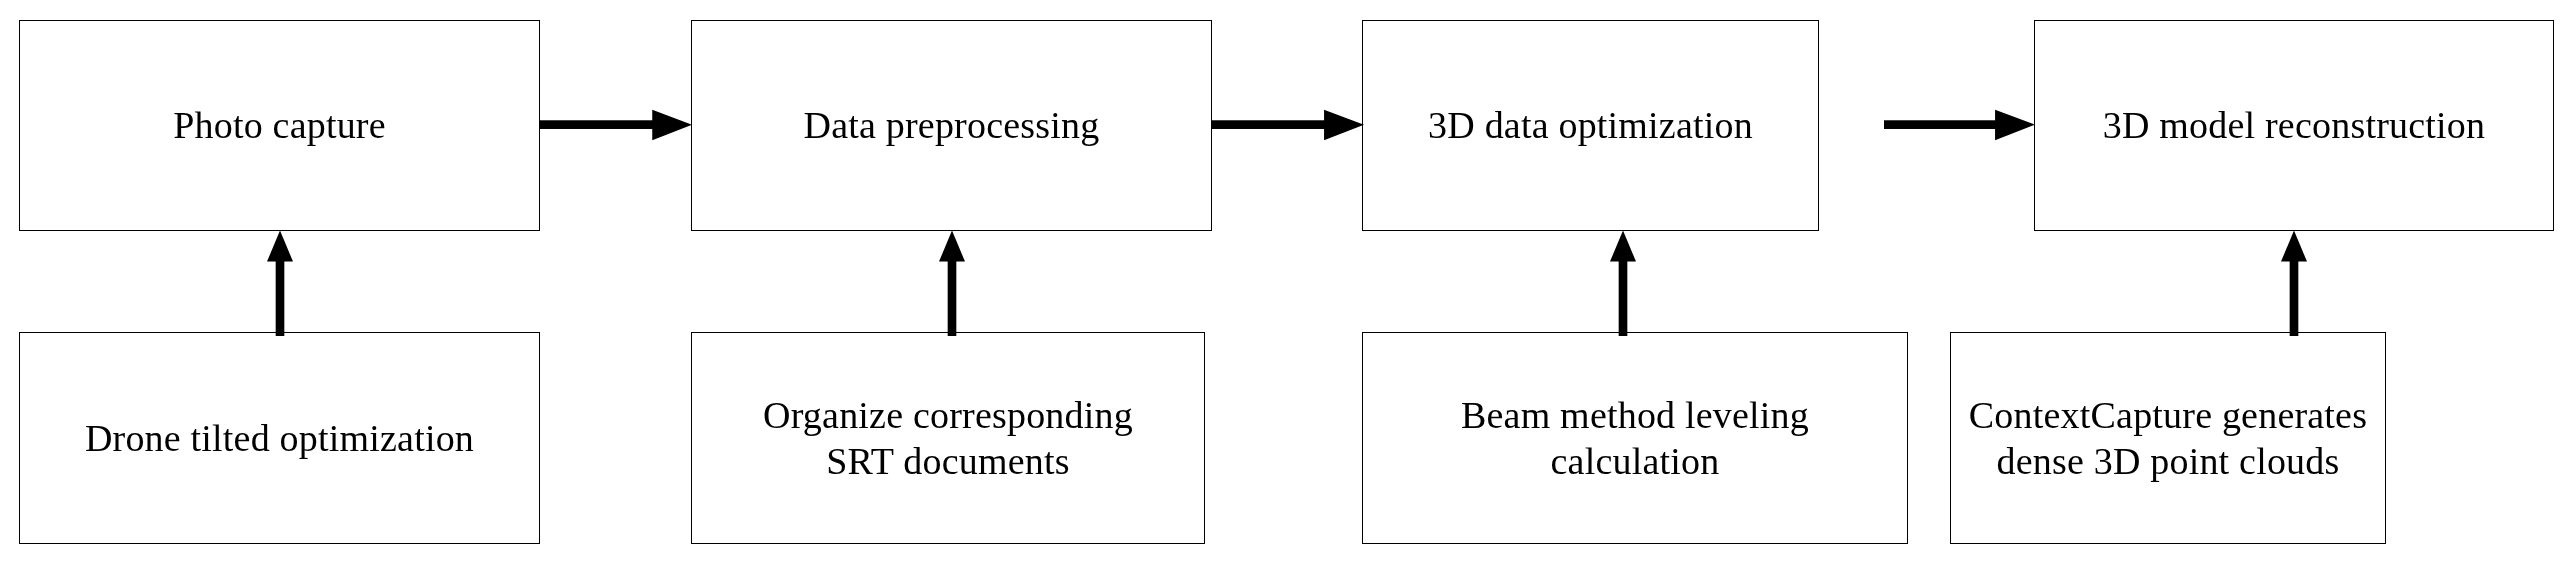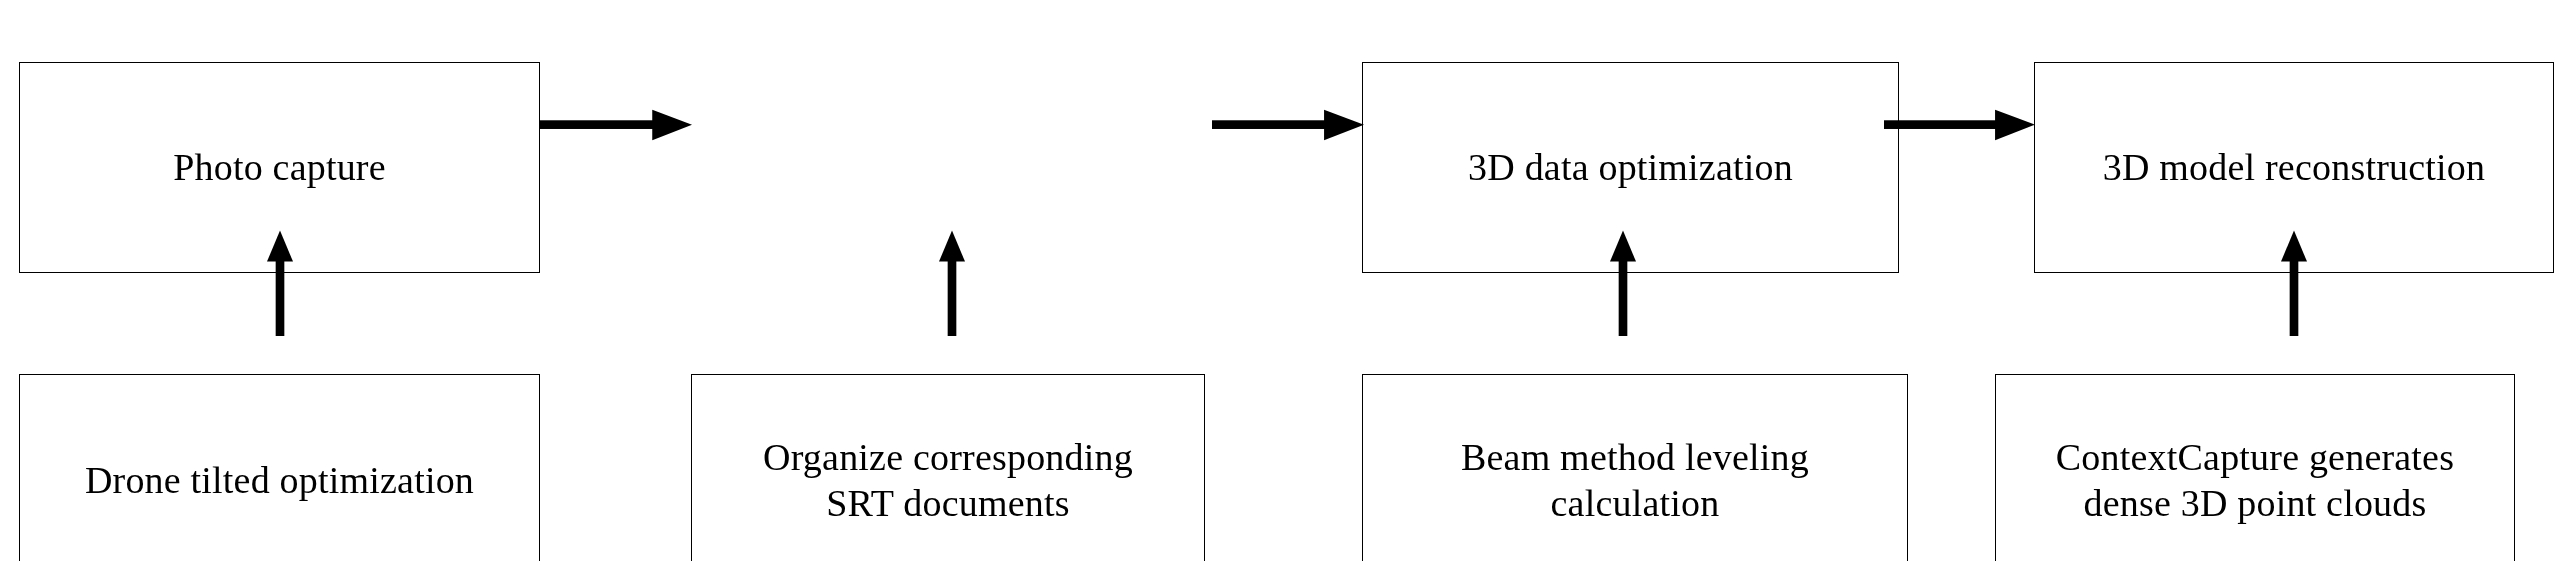--- a/index.html
+++ b/index.html
@@ -21,42 +21,41 @@
   }
   .node-box {
     position: absolute;
     box-sizing: border-box;
     border: 1.7px solid #000000;
     background: #ffffff;
     display: flex;
     align-items: center;
     justify-content: center;
     text-align: center;
-    margin-top: 42px;
   }
   .node-label {
     font-size: 38px;
     line-height: 1.22;
     letter-spacing: 0.2px;
     white-space: pre-line;
     padding: 0 7px;
     color: #000000;
   }
   
   .stage-box { top: 20px; height: 211px; }
   .stage-1 { left: 19px;   width: 521px; }
   .stage-2 { left: 691px;  width: 521px; }
-  .stage-3 { left: 1362px; width: 537px; text-align: right; }
+  .stage-3 { left: 1362px; width: 457px; text-align: right; }
   .stage-4 { left: 2034px; width: 520px; text-align: right; }
   
   .detail-box { top: 332px; height: 212px; }
   .detail-1 { left: 19px;   width: 521px; }
   .detail-2 { left: 691px;  width: 514px; }
   .detail-3 { left: 1362px; width: 546px; }
-  .detail-4 { left: 1995px; width: 520px; }
+  .detail-4 { left: 1950px; width: 436px; }
 
   
   .arrow-h, .arrow-v {
     position: absolute;
     overflow: visible;
     pointer-events: none;
   }
   .arrow-h { top: 102px; height: 47px; }
   .arrow-h-1 { left: 540px; width: 152px; }
   .arrow-h-2 { left: 1212px; width: 152px; }
@@ -70,20 +69,23 @@
 
   .arrow-stroke { fill: #000000; stroke: none; }
 </style>
 </head>
 <body>
 
 <div id="diagram-root">
 
   <div class="node-box stage-box stage-1">
     <span class="node-label">Photo capture</span>
+  </div>
+  <div class="node-box stage-box stage-2">
+    <span class="node-label">Data preprocessing</span>
   </div>
   <div class="node-box stage-box stage-3">
     <span class="node-label">3D data optimization</span>
   </div>
   <div class="node-box stage-box stage-4">
     <span class="node-label">3D model reconstruction</span>
   </div>
 
   <div class="node-box detail-box detail-1">
     <span class="node-label">Drone tilted optimization</span>

